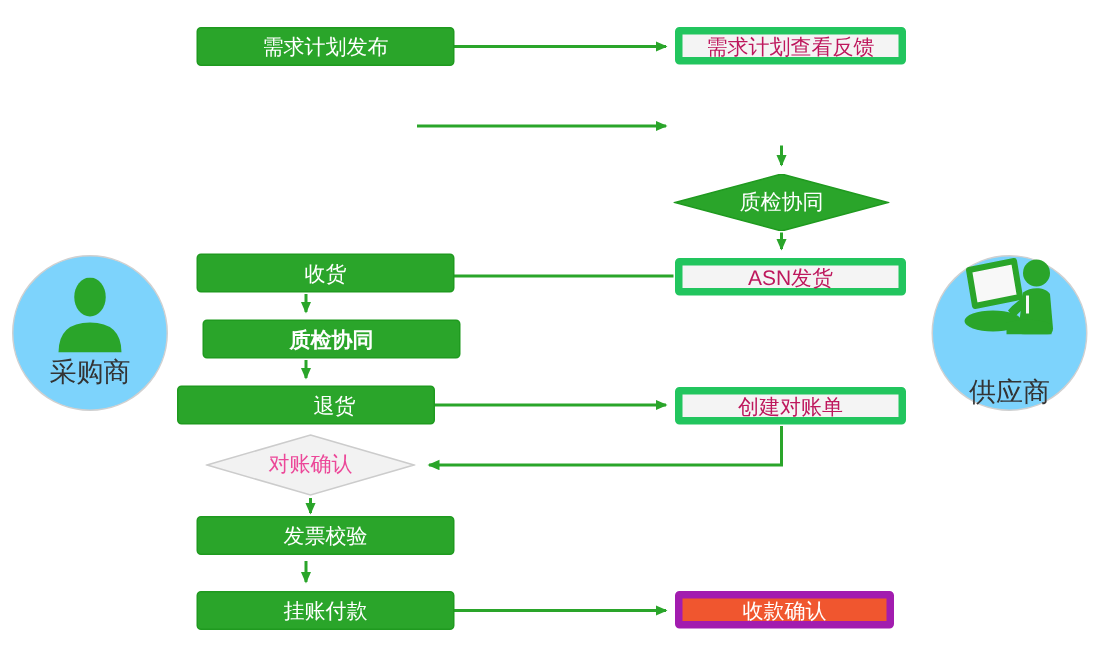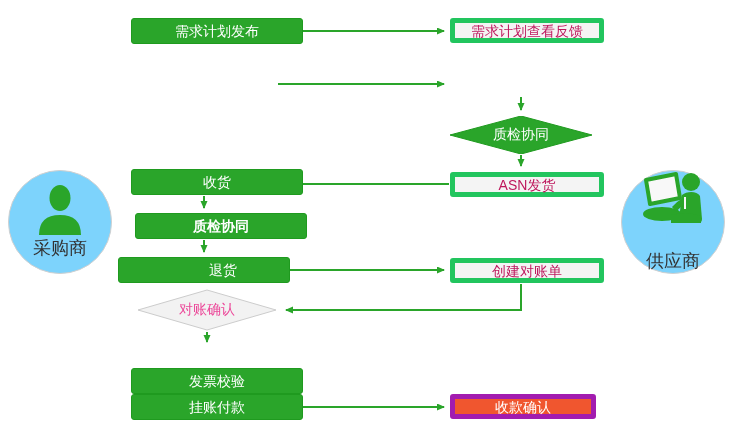--- a/index.html
+++ b/index.html
@@ -115,21 +115,21 @@
     </div>
   <div class="node gbox" style="left:131px;top:169px;">
       <span>收货</span>
     </div>
   <div class="node gbox" style="left:135px;top:213px;font-weight:bold;">
       <span>质检协同</span>
     </div>
   <div class="node gbox" style="left:118px;top:257px;padding-left:38px;">
       <span>退货</span>
     </div>
-  <div class="node gbox" style="left:131px;top:368px;">
+  <div class="node gbox" style="left:131px;top:344px;">
       <span>发票校验</span>
     </div>
   <div class="node gbox" style="left:131px;top:394px;">
       <span>挂账付款</span>
     </div>
 
   <div class="diamond diamond-gray" style="left:137px;top:289px;width:140px;height:42px;">
     <svg width="140" height="42" viewBox="0 0 140 42">
       <polygon points="70,1 139,21 70,41 1,21" fill="#f2f2f2" stroke="#cccccc" stroke-width="1"></polygon>
     </svg>

